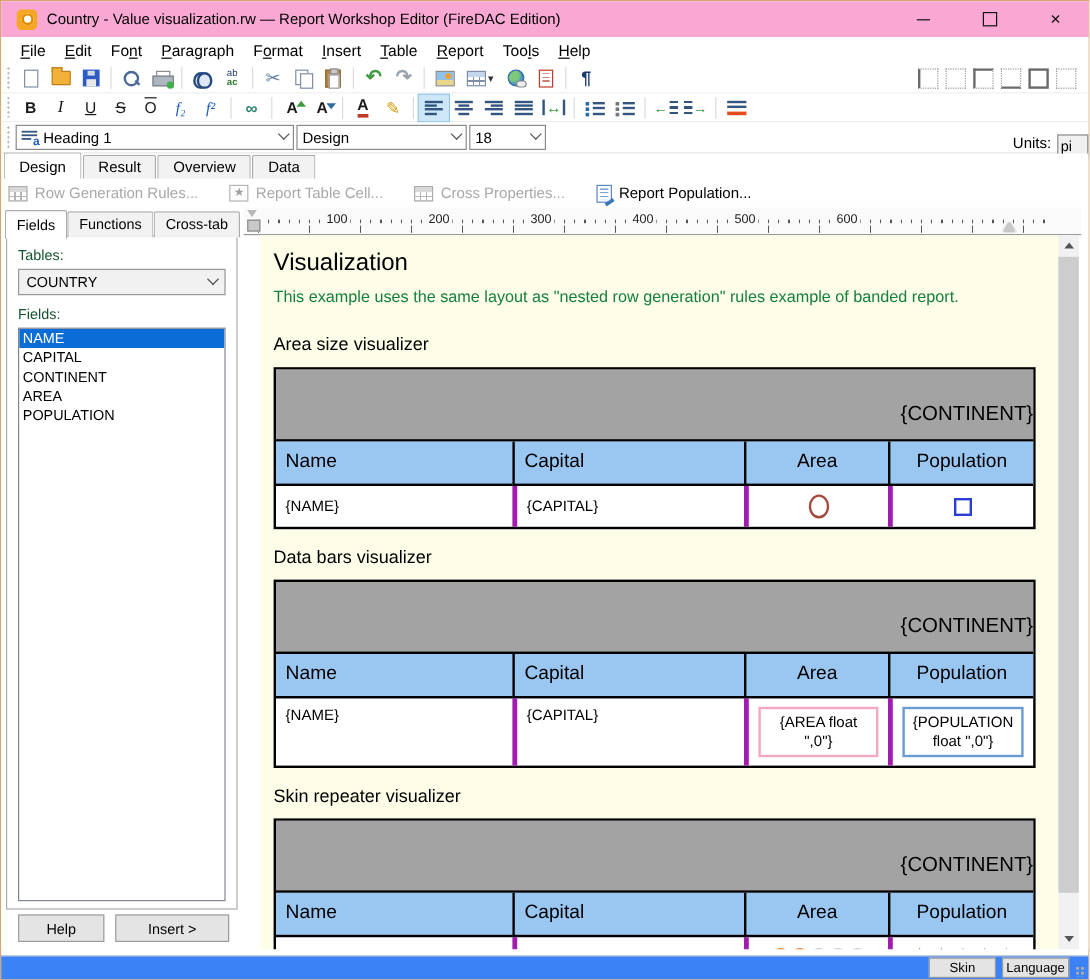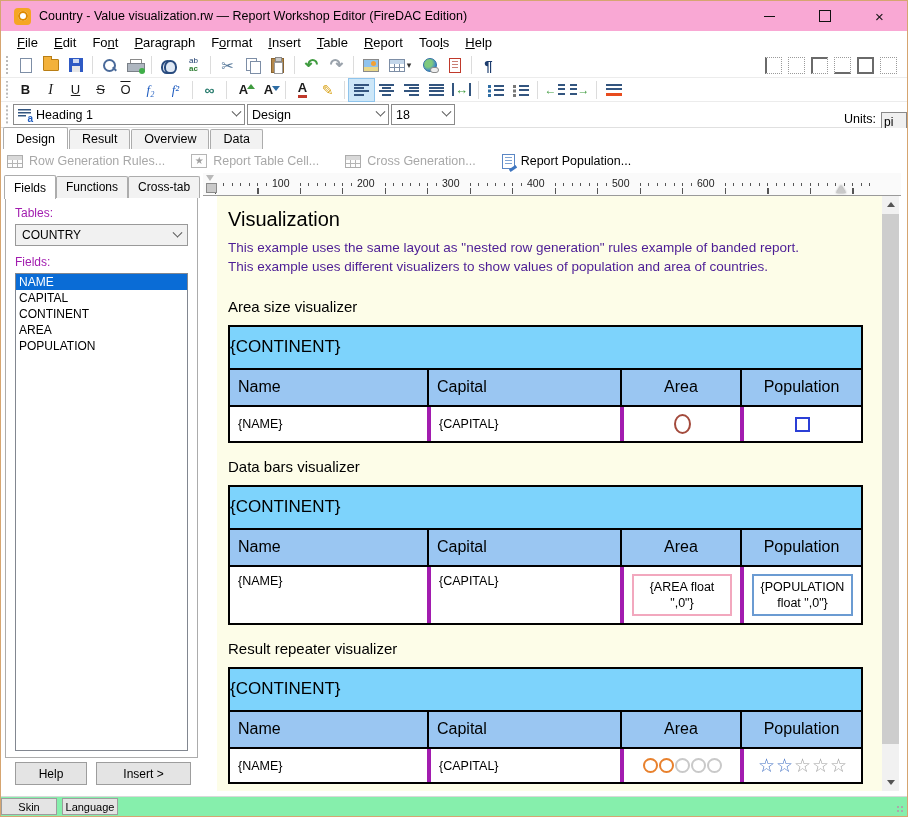--- a/index.html
+++ b/index.html
@@ -150,21 +150,21 @@
   .ic-props::before { content:""; position:absolute; left:2px; top:2px; right:2px; height:9px; background:repeating-linear-gradient(to bottom, #7fa4d4 0 1px, transparent 1px 3px); }
   .ic-props::after { content:""; position:absolute; right:-3px; bottom:-2px; width:8px; height:3px; background:#3f76c0; transform:rotate(-35deg); }
 
   
   .main { position:absolute; left:0; top:172px; right:0; height:618px; background:#fff; }
   .sidebar { position:absolute; left:0; top:0; width:202px; height:618px; background:#fff; }
   .side-tabs { position:absolute; left:3px; top:2px; display:flex; align-items:flex-end; z-index:3; }
   .stab { font-size:12px; padding:3px 9px 4px; border:1px solid #acacac; border-bottom:none; background:#f2f2f2; border-radius:2px 2px 0 0; }
   .stab.active { background:#fff; padding-top:5px; margin-bottom:-1px; }
   .side-panel { position:absolute; left:4px; top:23px; width:193px; height:562px; border:1px solid #acacac; background:#fff; }
-  .side-label { font-size:12px; color:#a21caf; margin:9px 0 4px 9px; }
+  .side-label { font-size:12px; color:#14532d; margin:9px 0 4px 9px; }
   .side-combo { margin:0 9px; height:22px; border:1px solid #999; background:#f1f1f1; display:flex; align-items:center; font-size:12px; padding:0 6px; }
   .side-combo .chev { margin-left:auto; width:7px; height:7px; border-right:1.5px solid #555; border-bottom:1.5px solid #555; transform:rotate(45deg) translate(-2px,-2px); }
   .listbox { margin:0 9px; height:478px; border:1px solid #828790; background:#fff; overflow:hidden; font-size:12px; }
   .list-item { padding:1px 3px; height:16px; line-height:14px; color:#000; }
   .list-item.selected { background:#0a6cd6; color:#fff; }
   .side-btns { position:absolute; left:0; bottom:6px; width:202px; display:flex; justify-content:space-between; padding:0 12px 0 14px; }
   .pbtn { width:72px; height:23px; background:#e4e4e4; border:1px solid #9d9d9d; font-size:12px; display:flex; align-items:center; justify-content:center; color:#000; }
   .pbtn.wide { width:95px; }
 
   
@@ -177,26 +177,26 @@
     background-position:12px 10px, 12px 15px;
     background-repeat:no-repeat, no-repeat; }
   .ruler-num { position:absolute; top:4px; font-size:10.5px; color:#222; background:#fafafa; padding:0 2px; }
   .marker-left { position:absolute; left:3px; top:2px; width:9px; height:18px; }
   .marker-left::before { content:""; position:absolute; left:0; top:0; border-left:4.5px solid transparent; border-right:4.5px solid transparent; border-top:6px solid #b9b9b9; }
   .marker-left::after { content:""; position:absolute; left:0; bottom:0; width:9px; height:8px; background:#c9c9c9; border:1px solid #8a8a8a; }
   .marker-right { position:absolute; left:633px; bottom:2px; width:0; height:0; border-left:5px solid transparent; border-right:5px solid transparent; border-bottom:8px solid #c9c9c9; filter:drop-shadow(0 0 1px #8a8a8a); }
 
   .docarea { position:absolute; left:14px; top:23px; width:681px; height:595px; background:#fdfde8; overflow:hidden; padding-left:11px; }
   .doc-h1 { font-size:20px; color:#000; margin-top:12px; }
-  .doc-p { font-size:13.5px; line-height:19px; color:#4c1d95; margin-top:7px; width:650px; }
+  .doc-p { font-size:13.5px; line-height:19px; color:#15803d; margin-top:7px; width:650px; }
   .sec-h { font-size:15px; color:#000; margin-top:22px; }
   .sec-h.tight { margin-top:15px; }
 
   .rw-table { width:635px; margin-top:10px; border:2px solid #000; background:#fff; display:grid; grid-template-columns:197px 193px 120px 121px; }
-  .banner { grid-column:1/-1; background:#7dd3fc; border-bottom:2px solid #000; text-align:left; font-size:17px; padding:10px 0 11px; color:#000; }
+  .banner { grid-column:1/-1; background:#a3a3a3; border-bottom:2px solid #000; text-align:right; font-size:17px; padding:27px 0 11px; color:#000; }
   .th { background:#9ac6f2; border-bottom:2px solid #000; font-size:16px; padding:8px 8px 9px; color:#000; }
   .th + .th { border-left:2px solid #000; }
   .th.ctr { text-align:center; }
   .td { font-size:12.5px; color:#000; padding:7px 8px; display:flex; align-items:center; min-height:30px; }
   .td + .td { border-left:4px solid #a21caf; }
   .td.ctr { justify-content:center; }
   .td.tall { min-height:48px; }
 
   .ellipse-outline { width:17px; height:20px; border:2px solid #a34a3c; border-radius:50%; }
   .square-outline { width:15px; height:15px; border:2px solid #2b3fd6; }
@@ -211,21 +211,21 @@
 
   
   .vscroll { position:absolute; right:2px; top:23px; width:17px; height:595px; background:#f1f1f1; }
   .vs-btn { position:absolute; left:0; width:17px; height:17px; display:flex; align-items:center; justify-content:center; }
   .vs-up { top:0; } .vs-down { bottom:0; }
   .tri-up { width:0; height:0; border-left:4px solid transparent; border-right:4px solid transparent; border-bottom:5px solid #555; }
   .tri-down { width:0; height:0; border-left:4px solid transparent; border-right:4px solid transparent; border-top:5px solid #555; }
   .vs-thumb { position:absolute; left:0; top:18px; width:17px; height:530px; background:#cdcdcd; }
 
   
-  .statusbar { position:absolute; left:0; bottom:0; right:0; height:20px; background:#86efac; border-top:1px solid #d9d9d9; display:flex; align-items:center; gap:5px; padding-right:16px; }
+  .statusbar { position:absolute; left:0; bottom:0; right:0; height:20px; background:#3b82f6; border-top:1px solid #d9d9d9; display:flex; align-items:center; justify-content:flex-end; gap:5px; padding-right:16px; }
   .sbtn { width:56px; height:17px; background:#e4e4e4; border:1px solid #9d9d9d; font-size:11px; display:flex; align-items:center; justify-content:center; color:#000; }
   .grip-corner { position:absolute; right:2px; bottom:2px; width:9px; height:9px;
     background-image:radial-gradient(circle, #aaa 40%, transparent 45%); background-size:4px 4px; }
 </style>
 </head>
 <body>
 
 <div class="window">
 
   <div class="titlebar">
@@ -446,21 +446,21 @@
       <span>Row Generation Rules...</span>
     </span>
     <span class="abtn disabled">
       <span class="ic-star-cell">
           <span>★</span>
         </span>
       <span>Report Table Cell...</span>
     </span>
     <span class="abtn disabled">
       <span class="i-grid gray"></span>
-      <span>Cross Generation...</span>
+      <span>Cross Properties...</span>
     </span>
     <span class="abtn">
       <span class="ic-props"></span>
       <span>Report Population...</span>
     </span>
   </div>
 
   <div class="main">
 
     <div class="sidebar">
@@ -499,21 +499,20 @@
         <span class="ruler-num" style="left:322px;">400</span>
         <span class="ruler-num" style="left:407px;">500</span>
         <span class="ruler-num" style="left:492px;">600</span>
         <span class="marker-right"></span>
       </div>
 
       <div class="docarea">
         <div class="doc-h1">Visualization</div>
         <div class="doc-p">
           <span>This example uses the same layout as "nested row generation" rules example of banded report.</span><br>
-          <span>This example uses different visualizers to show values of population and area of countries.</span>
         </div>
 
         <div class="sec-h">Area size visualizer</div>
         <div class="rw-table">
           <div class="banner">{CONTINENT}</div>
           <div class="th">Name</div>
           <div class="th">Capital</div>
           <div class="th ctr">Area</div>
           <div class="th ctr">Population</div>
           <div class="td">{NAME}</div>
@@ -536,21 +535,21 @@
           <div class="td tall" style="align-items:flex-start;">{NAME}</div>
           <div class="td tall" style="align-items:flex-start;">{CAPITAL}</div>
           <div class="td tall ctr">
               <span class="vbox area">{AREA float ",0"}</span>
             </div>
           <div class="td tall ctr">
               <span class="vbox pop">{POPULATION float ",0"}</span>
             </div>
         </div>
 
-        <div class="sec-h tight">Result repeater visualizer</div>
+        <div class="sec-h tight">Skin repeater visualizer</div>
         <div class="rw-table">
           <div class="banner">{CONTINENT}</div>
           <div class="th">Name</div>
           <div class="th">Capital</div>
           <div class="th ctr">Area</div>
           <div class="th ctr">Population</div>
           <div class="td">{NAME}</div>
           <div class="td">{CAPITAL}</div>
           <div class="td ctr">
             <span class="shape-row">

